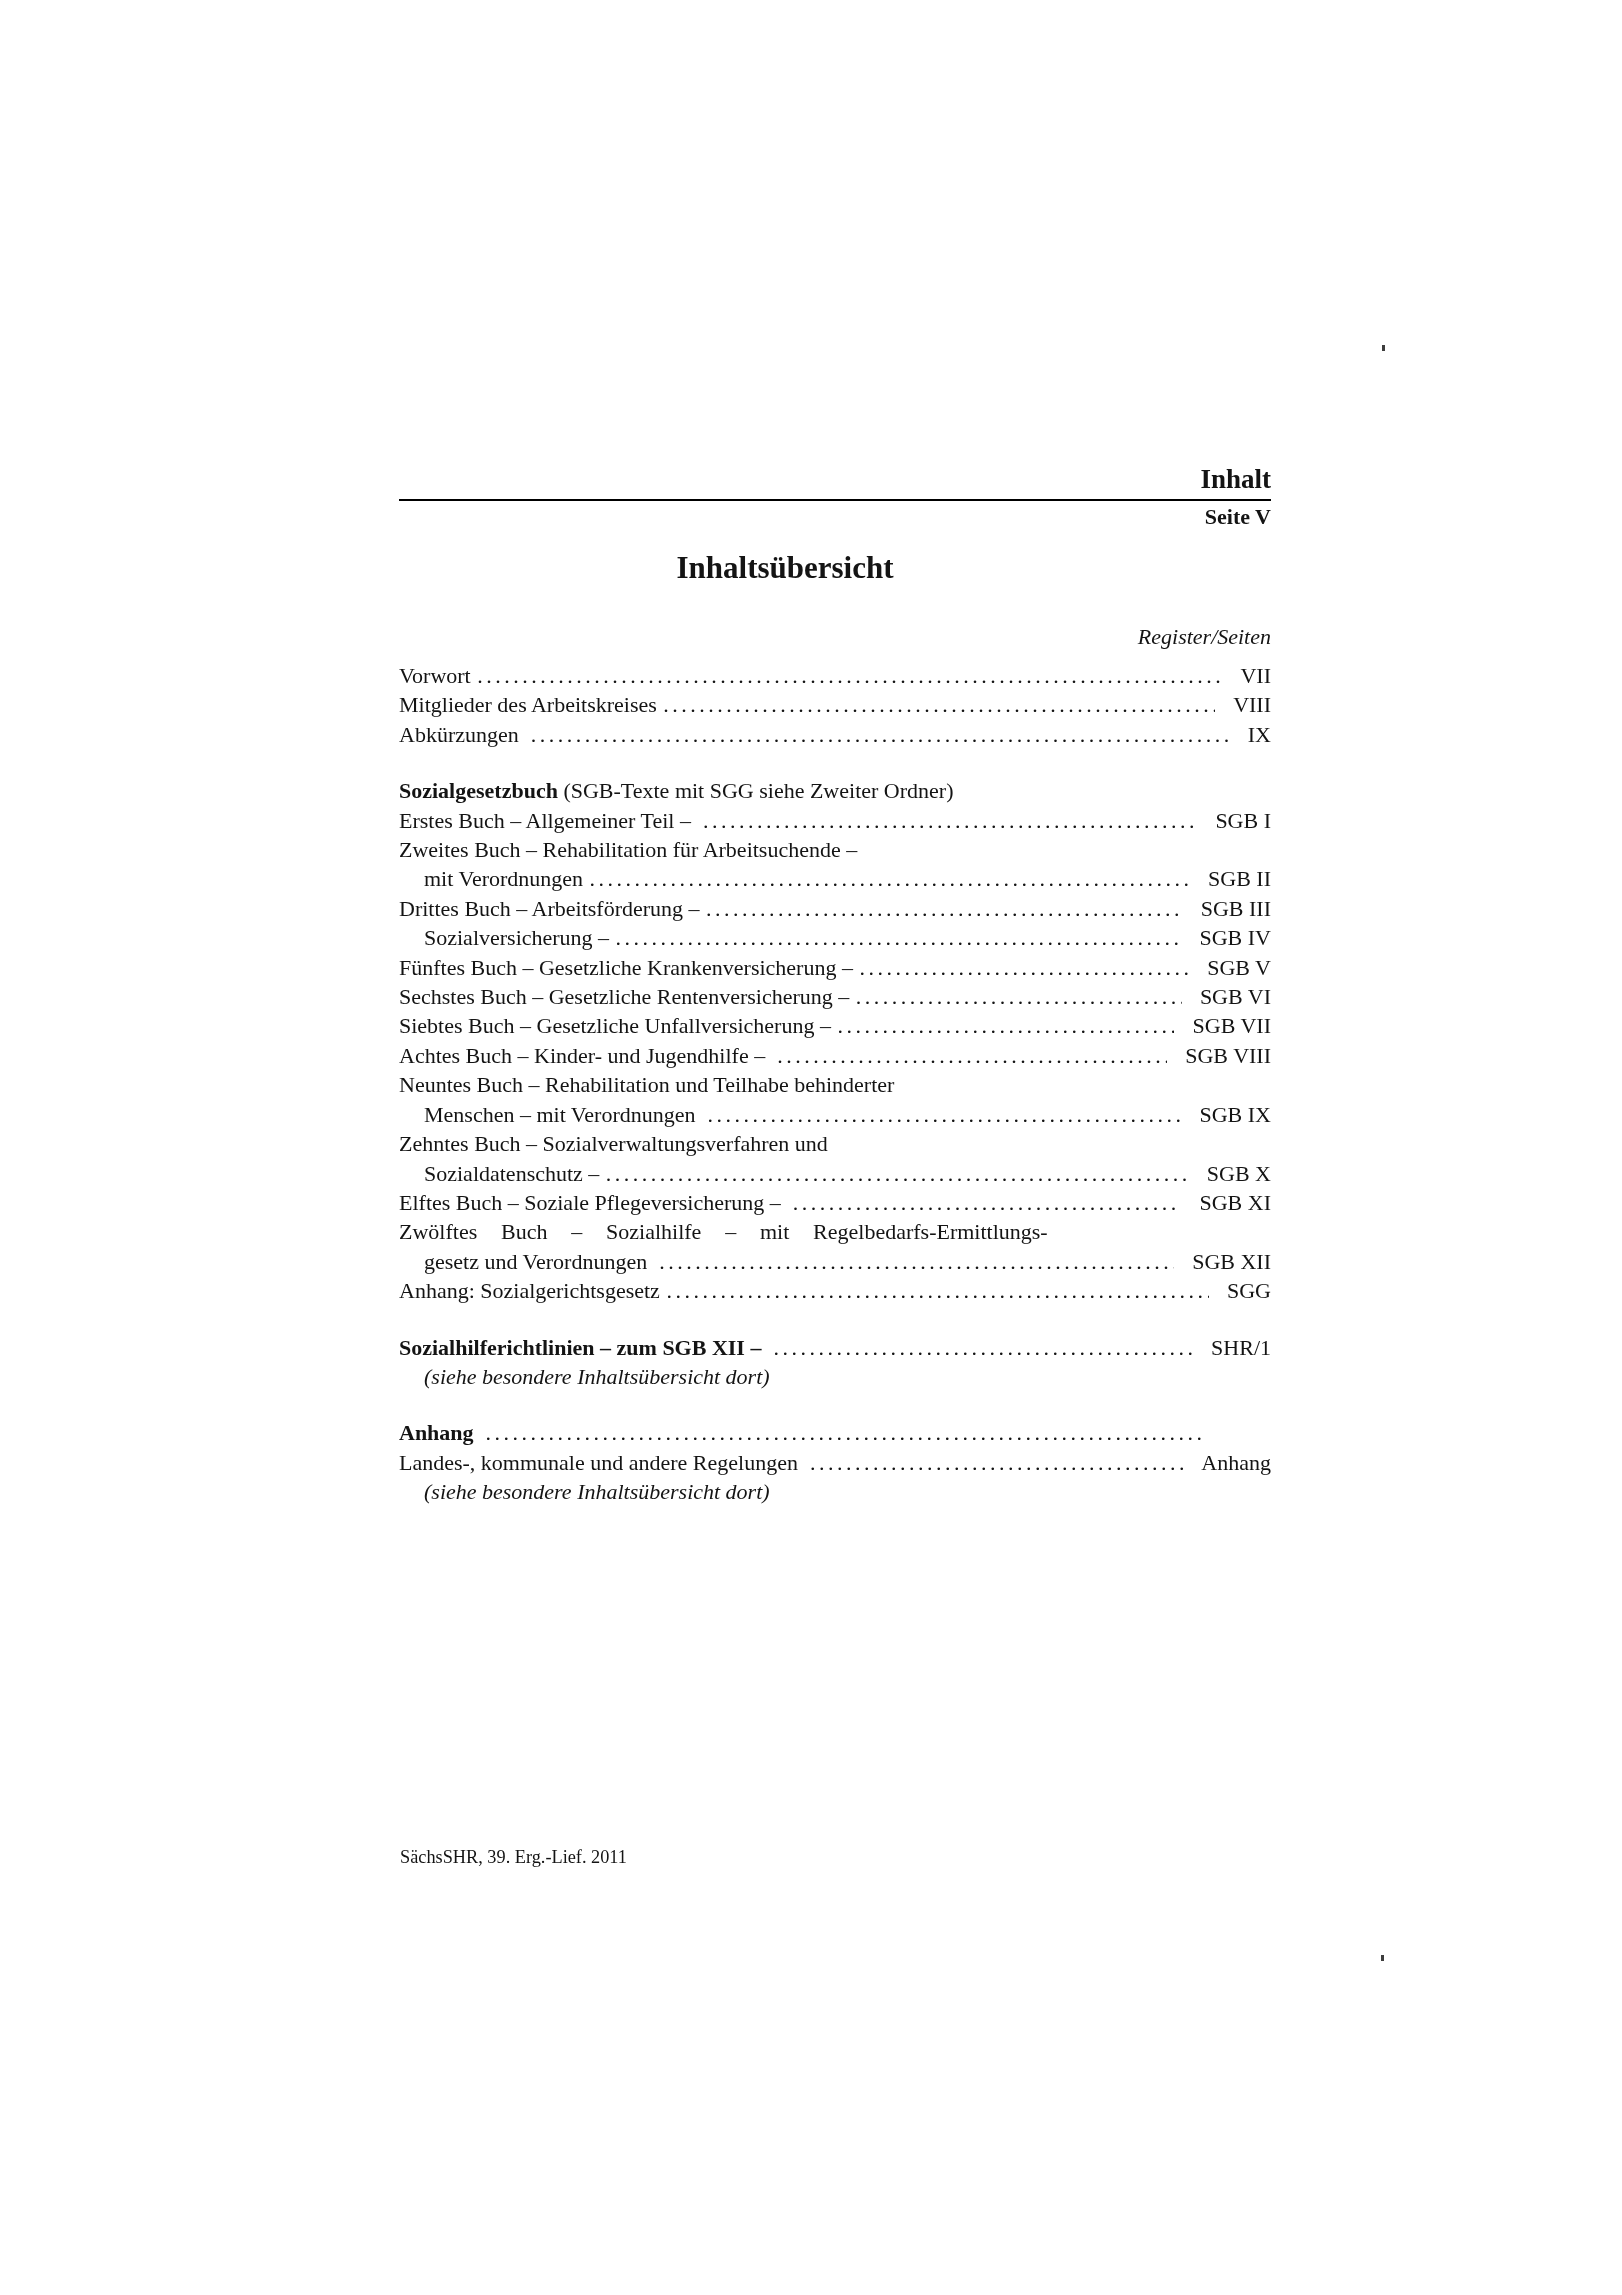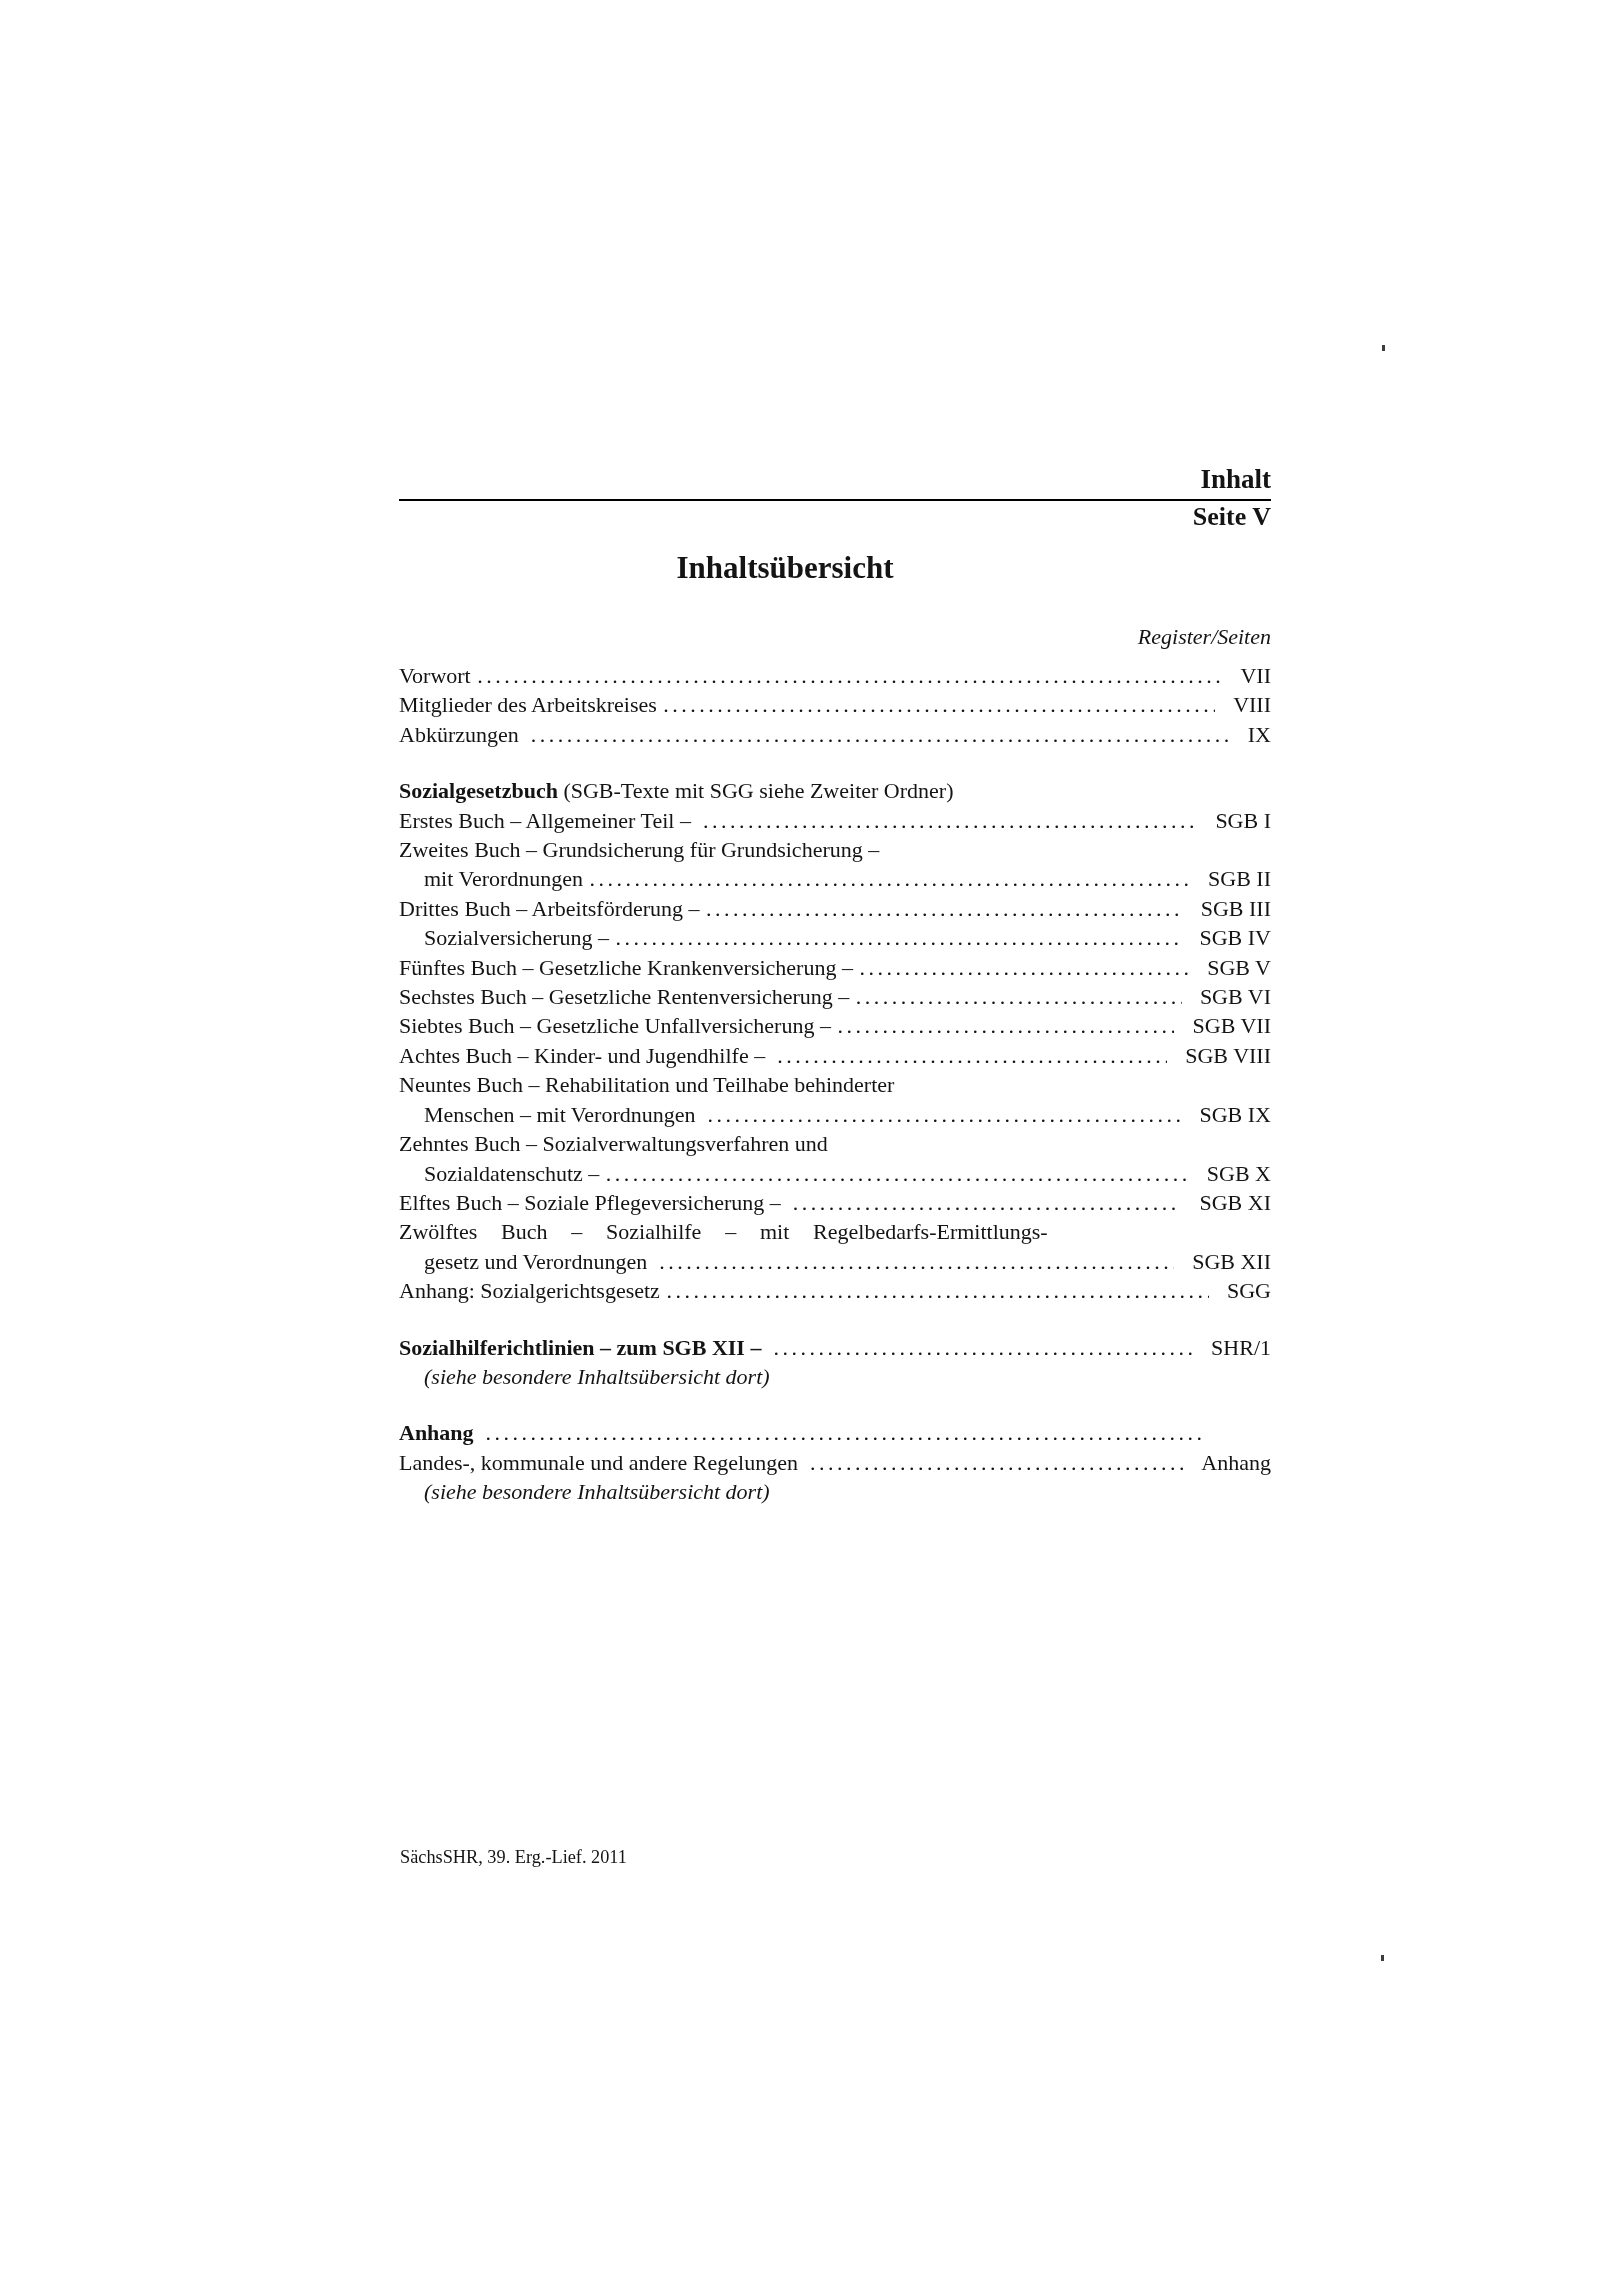--- a/index.html
+++ b/index.html
@@ -26,21 +26,21 @@
     line-height: 26px;
   }
   .rh-rule {
     border: 0;
     border-top: 2px solid #000000;
     margin: 6.5px 0 0 0;
   }
   .rh-page {
     text-align: right;
     font-weight: bold;
-    font-size: 26px;
+    font-size: 22px;
     line-height: 22px;
     margin-top: 5.2px;
   }
   
   .page-title {
     position: absolute;
     left: 399px;
     top: 551px;
     width: 772px;
     text-align: center;
@@ -144,21 +144,21 @@
       <div class="row gap">
         <span class="lbl bold">Sozialgesetzbuch</span>
         <span class="lbl"> (SGB-Texte mit SGG siehe Zweiter Ordner)</span>
       </div>
       <div class="row">
         <span class="lbl">Erstes Buch – Allgemeiner Teil – </span>
         <span class="leader">. . . . . . . . . . . . . . . . . . . . . . . . . . . . . . . . . . . . . . . . . . . . . . . . . . . . . . . . . . . . . . . . . . . . . . . . . . . . . . . . . . . . . . . . . . </span>
         <span class="pageref">SGB I</span>
       </div>
       <div class="row">
-        <span class="lbl">Zweites Buch – Grundsicherung für Grundsicherung –</span>
+        <span class="lbl">Zweites Buch – Rehabilitation für Arbeitsuchende –</span>
       </div>
       <div class="row indent">
         <span class="lbl">mit Verordnungen</span>
         <span class="leader">. . . . . . . . . . . . . . . . . . . . . . . . . . . . . . . . . . . . . . . . . . . . . . . . . . . . . . . . . . . . . . . . . . . . . . . . . . . . . . . . . . . . . . . . . . </span>
         <span class="pageref">SGB II</span>
       </div>
       <div class="row">
         <span class="lbl">Drittes Buch – Arbeitsförderung –</span>
         <span class="leader">. . . . . . . . . . . . . . . . . . . . . . . . . . . . . . . . . . . . . . . . . . . . . . . . . . . . . . . . . . . . . . . . . . . . . . . . . . . . . . . . . . . . . . . . . . </span>
         <span class="pageref">SGB III</span>

